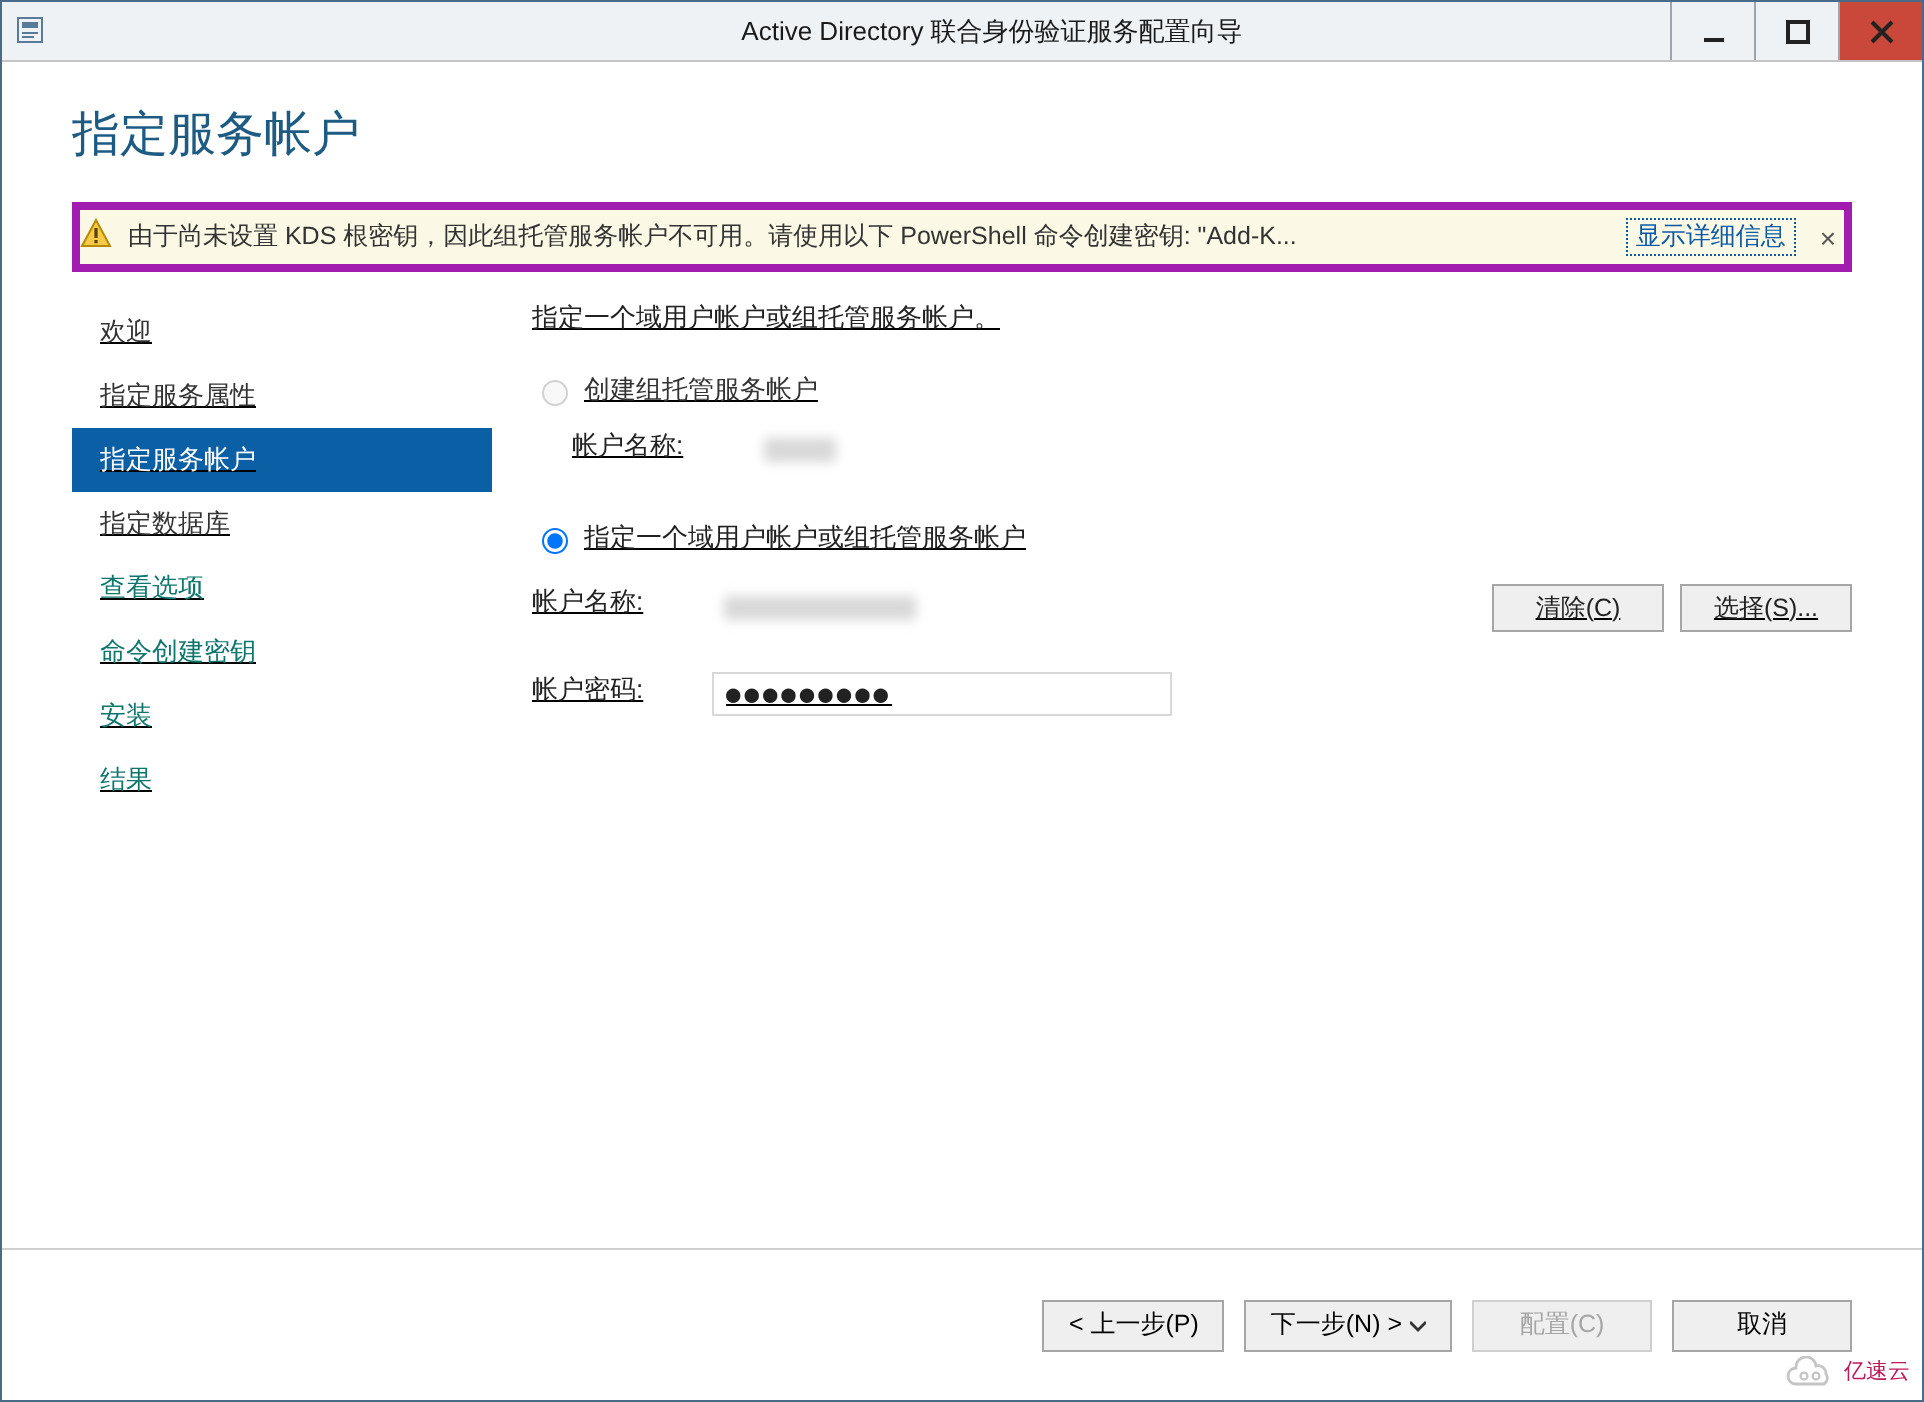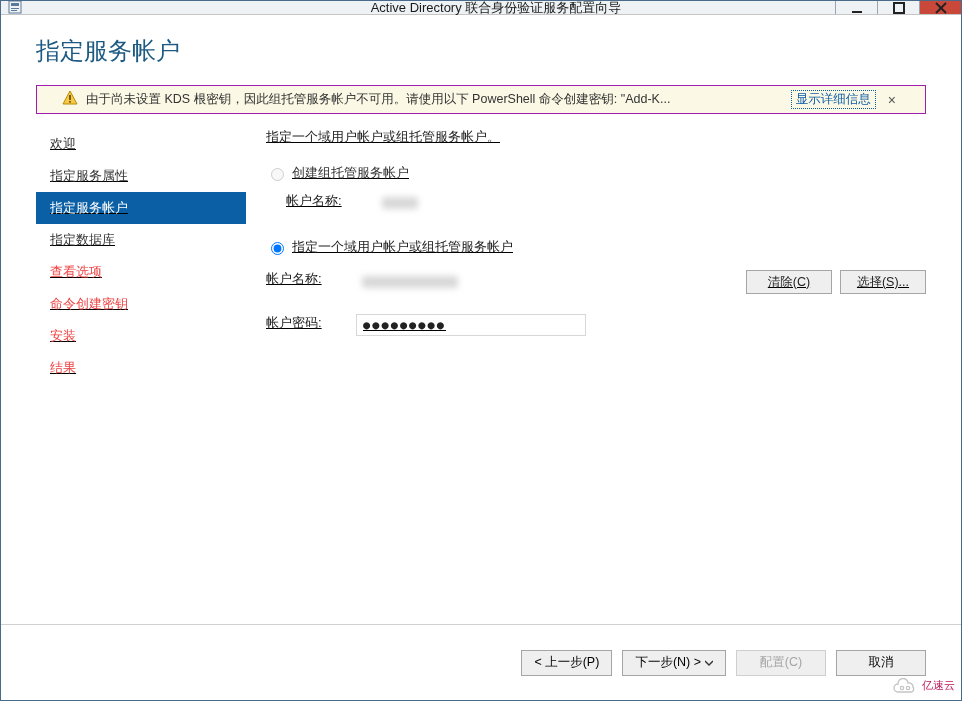--- a/index.html
+++ b/index.html
@@ -1,47 +1,47 @@
 <!DOCTYPE html>
 <html><head>
 <meta charset="utf-8">
 <style>
   * { box-sizing: border-box; }
   html, body { margin: 0; padding: 0; font-family: "Microsoft YaHei", "Segoe UI", sans-serif; background: #fff; }
   .window { width: 962px; height: 701px; border: 1px solid #4a6a8a; display: flex; flex-direction: column; background: #fff; overflow: hidden; position: relative; }
 
   
-  .titlebar { height: 14px; background: #eef2f5; display: flex; align-items: center; border-bottom: 1px solid #c5c5c5; position: relative; }
+  .titlebar { height: 30px; background: #eef2f5; display: flex; align-items: center; border-bottom: 1px solid #c5c5c5; position: relative; }
   .titlebar .app-icon { width: 18px; height: 18px; margin: 0 6px; }
   .titlebar .title { flex: 1; text-align: center; color: #1a1a1a; font-size: 13px; }
   .winbtns { display: flex; height: 100%; position: absolute; right: 0; top: 0; }
   .winbtn { width: 42px; display: flex; align-items: center; justify-content: center; border-left: 1px solid #9aa5b0; }
   .winbtn.close { background: #c9483a; }
   .winbtn svg { overflow: visible; }
 
   
   .header { padding: 20px 35px 10px 35px; display: flex; justify-content: space-between; align-items: flex-start; }
   .page-title { color: #1e5b82; font-size: 24px; font-weight: 400; }
   .target { text-align: right; font-size: 12px; color: #333; }
   .target .val { font-size: 13px; }
   .blurred { display:inline-block; width:50px; height:12px; background:#d8d8d8; filter:blur(3px); vertical-align:middle; border-radius:2px; }
 
   
-  .warnbar { margin: 8px 35px 0 35px; border: 1px solid #a21caf; background: #fbf9e5; padding: 4px 25px; display: flex; align-items: center; font-size: 12.5px; color: #333; gap: 8px; }
+  .warnbar { margin: 8px 35px 0 35px; border: 4px solid #a21caf; background: #fbf9e5; padding: 4px 0; display: flex; align-items: center; font-size: 12.5px; color: #333; gap: 8px; }
   .warnbar .warn-icon { flex: 0 0 auto; }
   .warnbar .msg { flex: 1; white-space: nowrap; overflow: hidden; text-overflow: ellipsis; }
   .warnbar .detail { color: #0b5aa6; border: 1px dotted #0b5aa6; padding: 0 4px; cursor: pointer; }
   .warnbar .closebtn { font-size: 14px; color: #555; cursor: pointer; padding: 0 4px; }
 
   
   .body { flex: 1; display: flex; padding: 14px 35px 0 35px; overflow: hidden; text-decoration: underline; }
   .sidebar { width: 210px; flex: 0 0 auto; font-size: 13px; }
   .nav-item { padding: 7px 14px; color: #333; cursor: pointer; }
   .nav-item.selected { background: #0b5fa5; color: #fff; }
-  .nav-item.disabled { color: #ef4444; cursor: default; }
+  .nav-item.disabled { color: #0f766e; cursor: default; }
 
   .main { flex: 1; padding: 0 0 0 20px; font-size: 13px; color: #222; }
   .instr { margin-bottom: 18px; }
   .radio-row { display: flex; align-items: center; margin-bottom: 14px; }
   .radio-row input[type=radio] { margin-right: 8px; }
   .radio-row.disabled label { color: #333; }
   .field-row { display: flex; align-items: flex-start; margin: 10px 0 20px 0; }
   .field-row .label { width: 90px; }
   .field-row .value-area { flex: 1; display: flex; align-items: center; gap: 8px; }
   .textbox-like { flex: 1; padding: 3px 6px; height: 22px; display: flex; align-items: center; }

